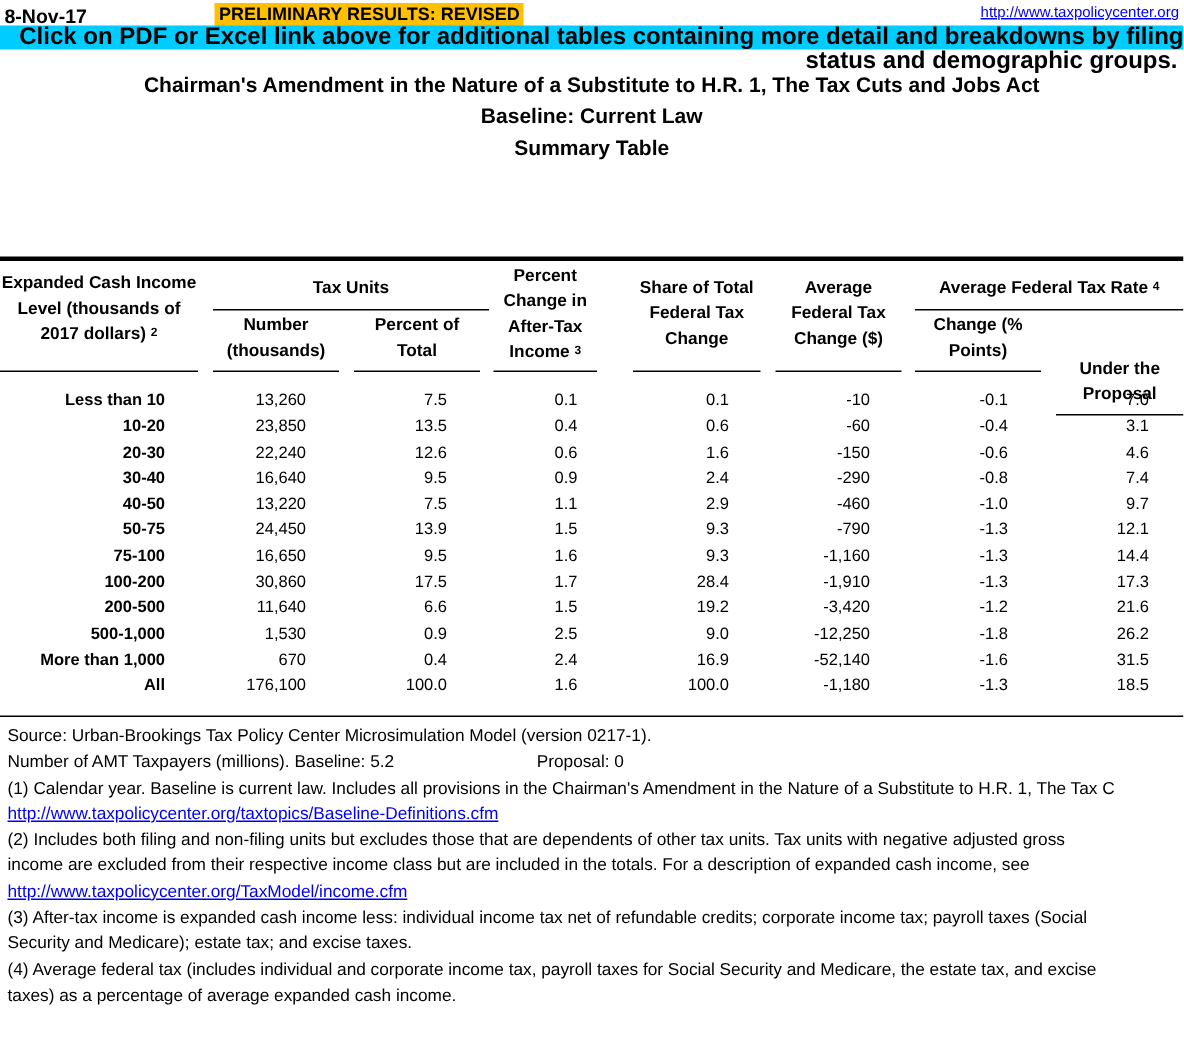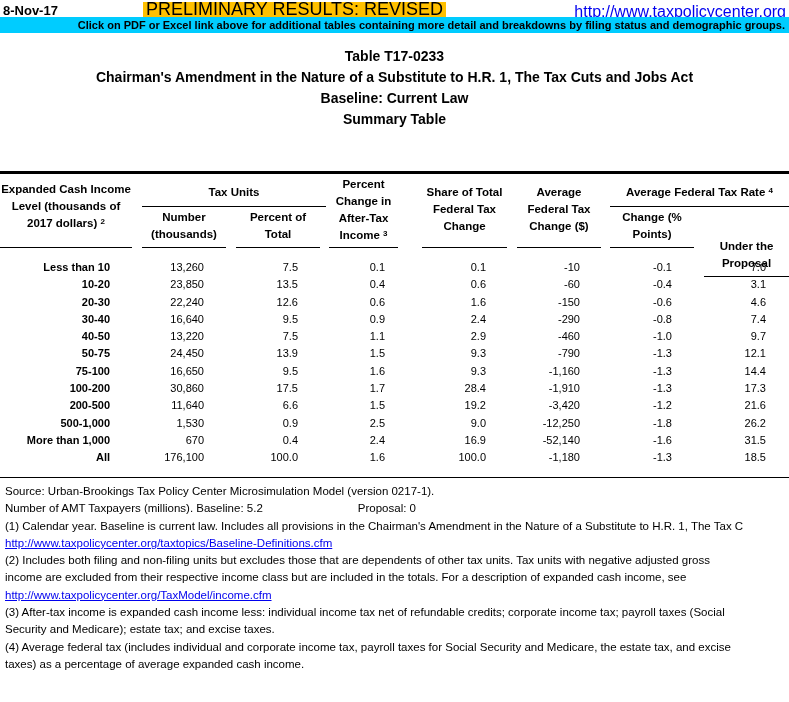--- a/index.html
+++ b/index.html
@@ -1,24 +1,24 @@
 <!DOCTYPE html>
 <html><head>
 <meta charset="utf-8">
 <style>
   html, body { margin:0; padding:0; background:#ffffff; }
   body { width:789px; height:702px; overflow:hidden; position:relative;
          font-family:"Liberation Sans", "DejaVu Sans", sans-serif; color:#000; }
   .abs { position:absolute; }
   .date { left:3px; top:3px; font-size:13px; font-weight:bold; }
   .prelim { left:143px; top:2px; height:19px; line-height:15px; padding:0 3px; background:#ffc000;
-            font-size:18px; font-weight:normal; }
-  .url-top { right:3px; top:3px; font-size:16px; color:#0000ee; text-decoration:underline; }
+            font-size:12px; font-weight:bold; }
+  .url-top { right:3px; top:3px; font-size:10px; color:#0000ee; text-decoration:underline; }
   .banner { left:0; top:17px; width:789px; height:16px; line-height:16px; background:#00ccff;
-            font-size:11px; font-weight:bold; text-align:right; }
+            font-size:16px; font-weight:bold; text-align:right; }
   .banner span { padding-right:4px; }
   .titles { left:0; top:46px; width:789px; text-align:center; font-weight:bold; font-size:14px; }
   .titles div { height:21px; line-height:21px; }
   sup { font-size:8px; vertical-align:top; position:relative; top:-2px; }
   .thick { left:0; top:171px; width:789px; height:3px; background:#000; }
   .hdr { font-size:11.5px; font-weight:bold; text-align:center; line-height:17px; }
   .uline { border-bottom:1px solid #000000; }
   .rows { left:0; top:259px; width:789px; font-size:11px; }
   .row { position:relative; height:17.3px; line-height:17.3px; }
   .row span { position:absolute; text-align:right; }
@@ -36,21 +36,20 @@
 </style>
 </head>
 <body>
 
 <div class="abs date">8-Nov-17</div>
 <div class="abs prelim">PRELIMINARY RESULTS: REVISED</div>
 <a class="abs url-top">http://www.taxpolicycenter.org</a>
 <div class="abs banner"><span>Click on PDF or Excel link above for additional tables containing more detail and breakdowns by filing status and demographic groups.</span></div>
 
 <div class="abs titles">
-  <div>Table T17-0233</div>
   <div>Chairman's Amendment in the Nature of a Substitute to H.R. 1, The Tax Cuts and Jobs Act</div>
   <div>Baseline: Current Law</div>
   <div>Summary Table</div>
 </div>
 
 <div class="abs thick"></div>
 
 <div class="abs hdr uline" style="left:0;top:181px;width:132px;height:66px;">
   <div style="padding-top:0"><span>Expanded Cash Income Level (thousands of 2017 dollars)</span> <sup>2</sup></div>
 </div>

